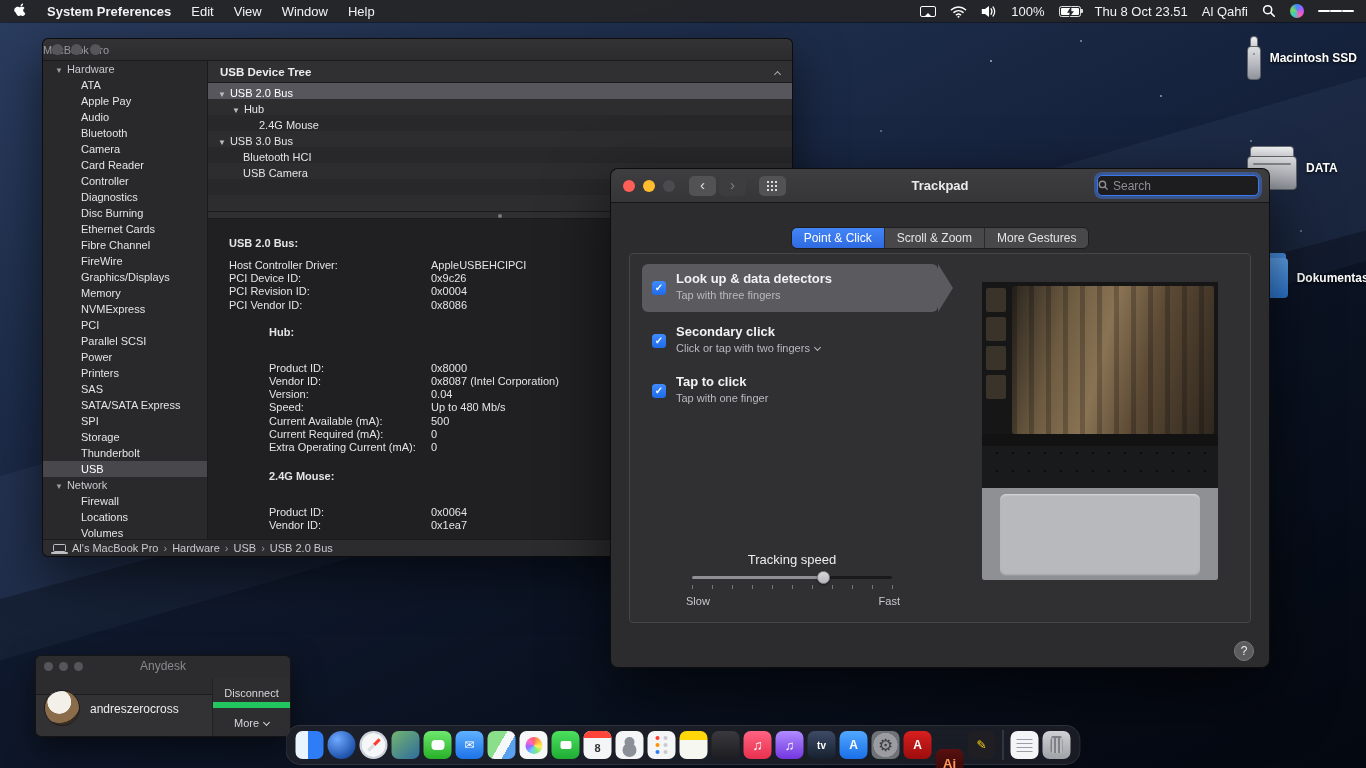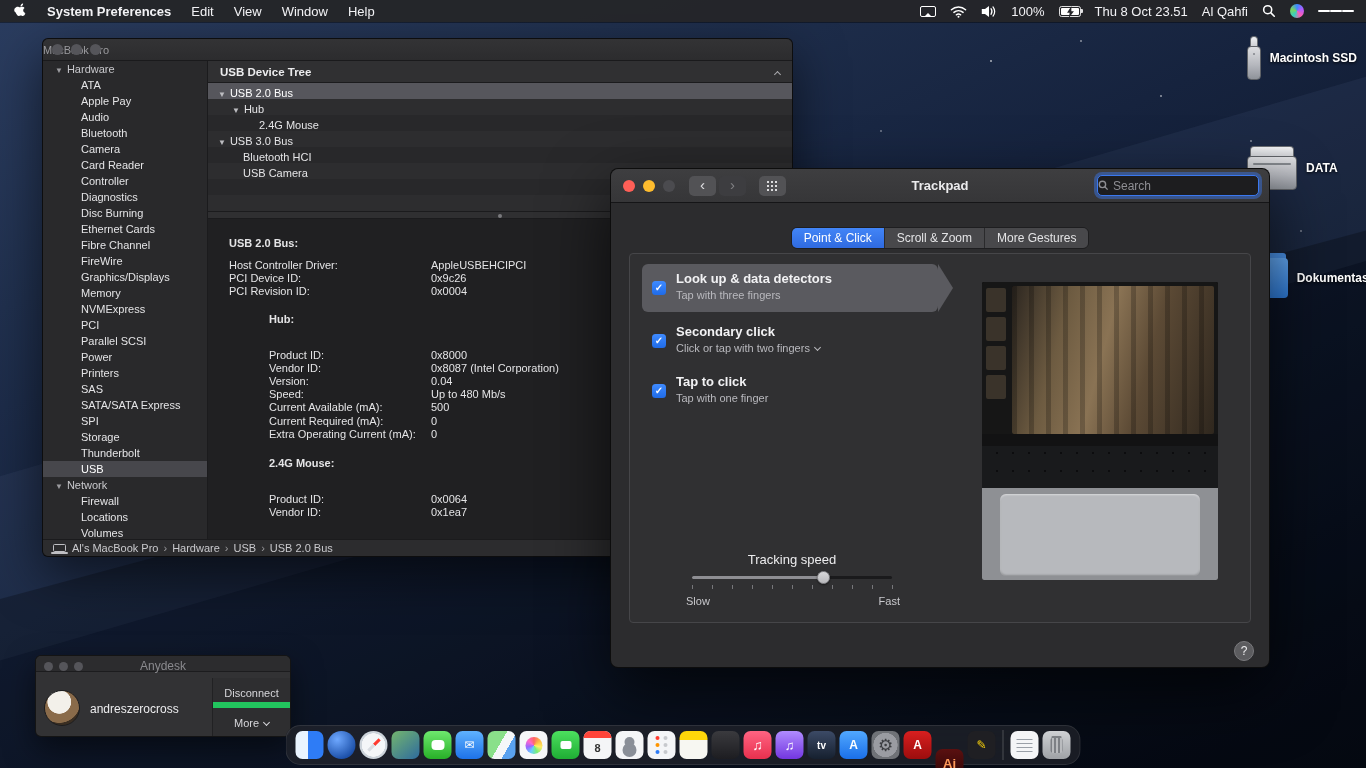--- a/index.html
+++ b/index.html
@@ -160,21 +160,21 @@
     font-size:11px; color:#c8c8cc; }
   .setup-btn { position:absolute; left:412px; top:437px; width:198px; height:22px; background:linear-gradient(#6d6d70,#626265);
     border-radius:5px; color:#fff; font-size:12.5px; text-align:center; line-height:22px;
     box-shadow:inset 0 0.5px 0 rgba(255,255,255,.25), 0 1px 2px rgba(0,0,0,.4); }
   .help-btn { position:absolute; left:623px; top:438px; width:20px; height:20px; border-radius:50%;
     background:#5c5c5f; border:1px solid #7a7a7d; color:#ececee; font-size:12px; text-align:center; line-height:18px; }
 
   
   .win-ad { position:absolute; left:35px; top:655px; width:256px; height:82px; background:#323234;
     border-radius:6px; border:1px solid rgba(0,0,0,.6); box-shadow:0 12px 30px rgba(0,0,0,.5); z-index:12; }
-  .ad-titlebar { position:absolute; top:0; left:0; right:0; height:16px; background:#2c2c2e;
+  .ad-titlebar { position:absolute; top:0; left:0; right:0; height:39px; background:#2c2c2e;
     border-radius:6px 6px 0 0; border-bottom:1px solid #1c1c1e;padding-left:40px; }
   .ad-titlebar .lights { position:absolute; left:8px; top:6px; display:flex; gap:6px; }
   .ad-titlebar .lights .tl { width:9px; height:9px; }
   .ad-title { position:absolute; left:0; right:0; top:3px; text-align:center; color:#8a8a8e; font-size:12px; }
   .ad-body { position:absolute; top:22px; left:0; right:0; bottom:0; }
   .avatar { position:absolute; left:8px; top:12px; width:36px; height:36px; border-radius:50%;
     background:radial-gradient(circle at 42% 32%, #f3f0ea 0 38%, #8a6b4a 40% 68%, #3a2e22 70%); border:1px solid #1d1d1f; }
   .ad-user { position:absolute; left:54px; top:24px; font-size:12px; color:#ececee; }
   .ad-col { position:absolute; right:0; top:0; bottom:0; width:78px; border-left:1px solid #212123; background:#2e2e30; border-radius:0 0 6px 0; }
   .ad-btn { height:30px; line-height:30px; text-align:center; font-size:11px; color:#d6d6da; }
@@ -389,20 +389,24 @@
           <span class="v">AppleUSBEHCIPCI</span>
         </div>
       <div class="kv">
           <span class="k">PCI Device ID:</span>
           <span class="v">0x9c26</span>
         </div>
       <div class="kv">
           <span class="k">PCI Revision ID:</span>
           <span class="v">0x0004</span>
         </div>
+      <div class="kv">
+          <span class="k">PCI Vendor ID:</span>
+          <span class="v">0x8086</span>
+        </div>
       <div class="gap14"></div>
       <div class="dhead ind">Hub:</div>
       <div class="gap14"></div>
       <div class="kv ind">
           <span class="k">Product ID:</span>
           <span class="v">0x8000</span>
         </div>
       <div class="kv ind">
           <span class="k">Vendor ID:</span>
           <span class="v">0x8087  (Intel Corporation)</span>

